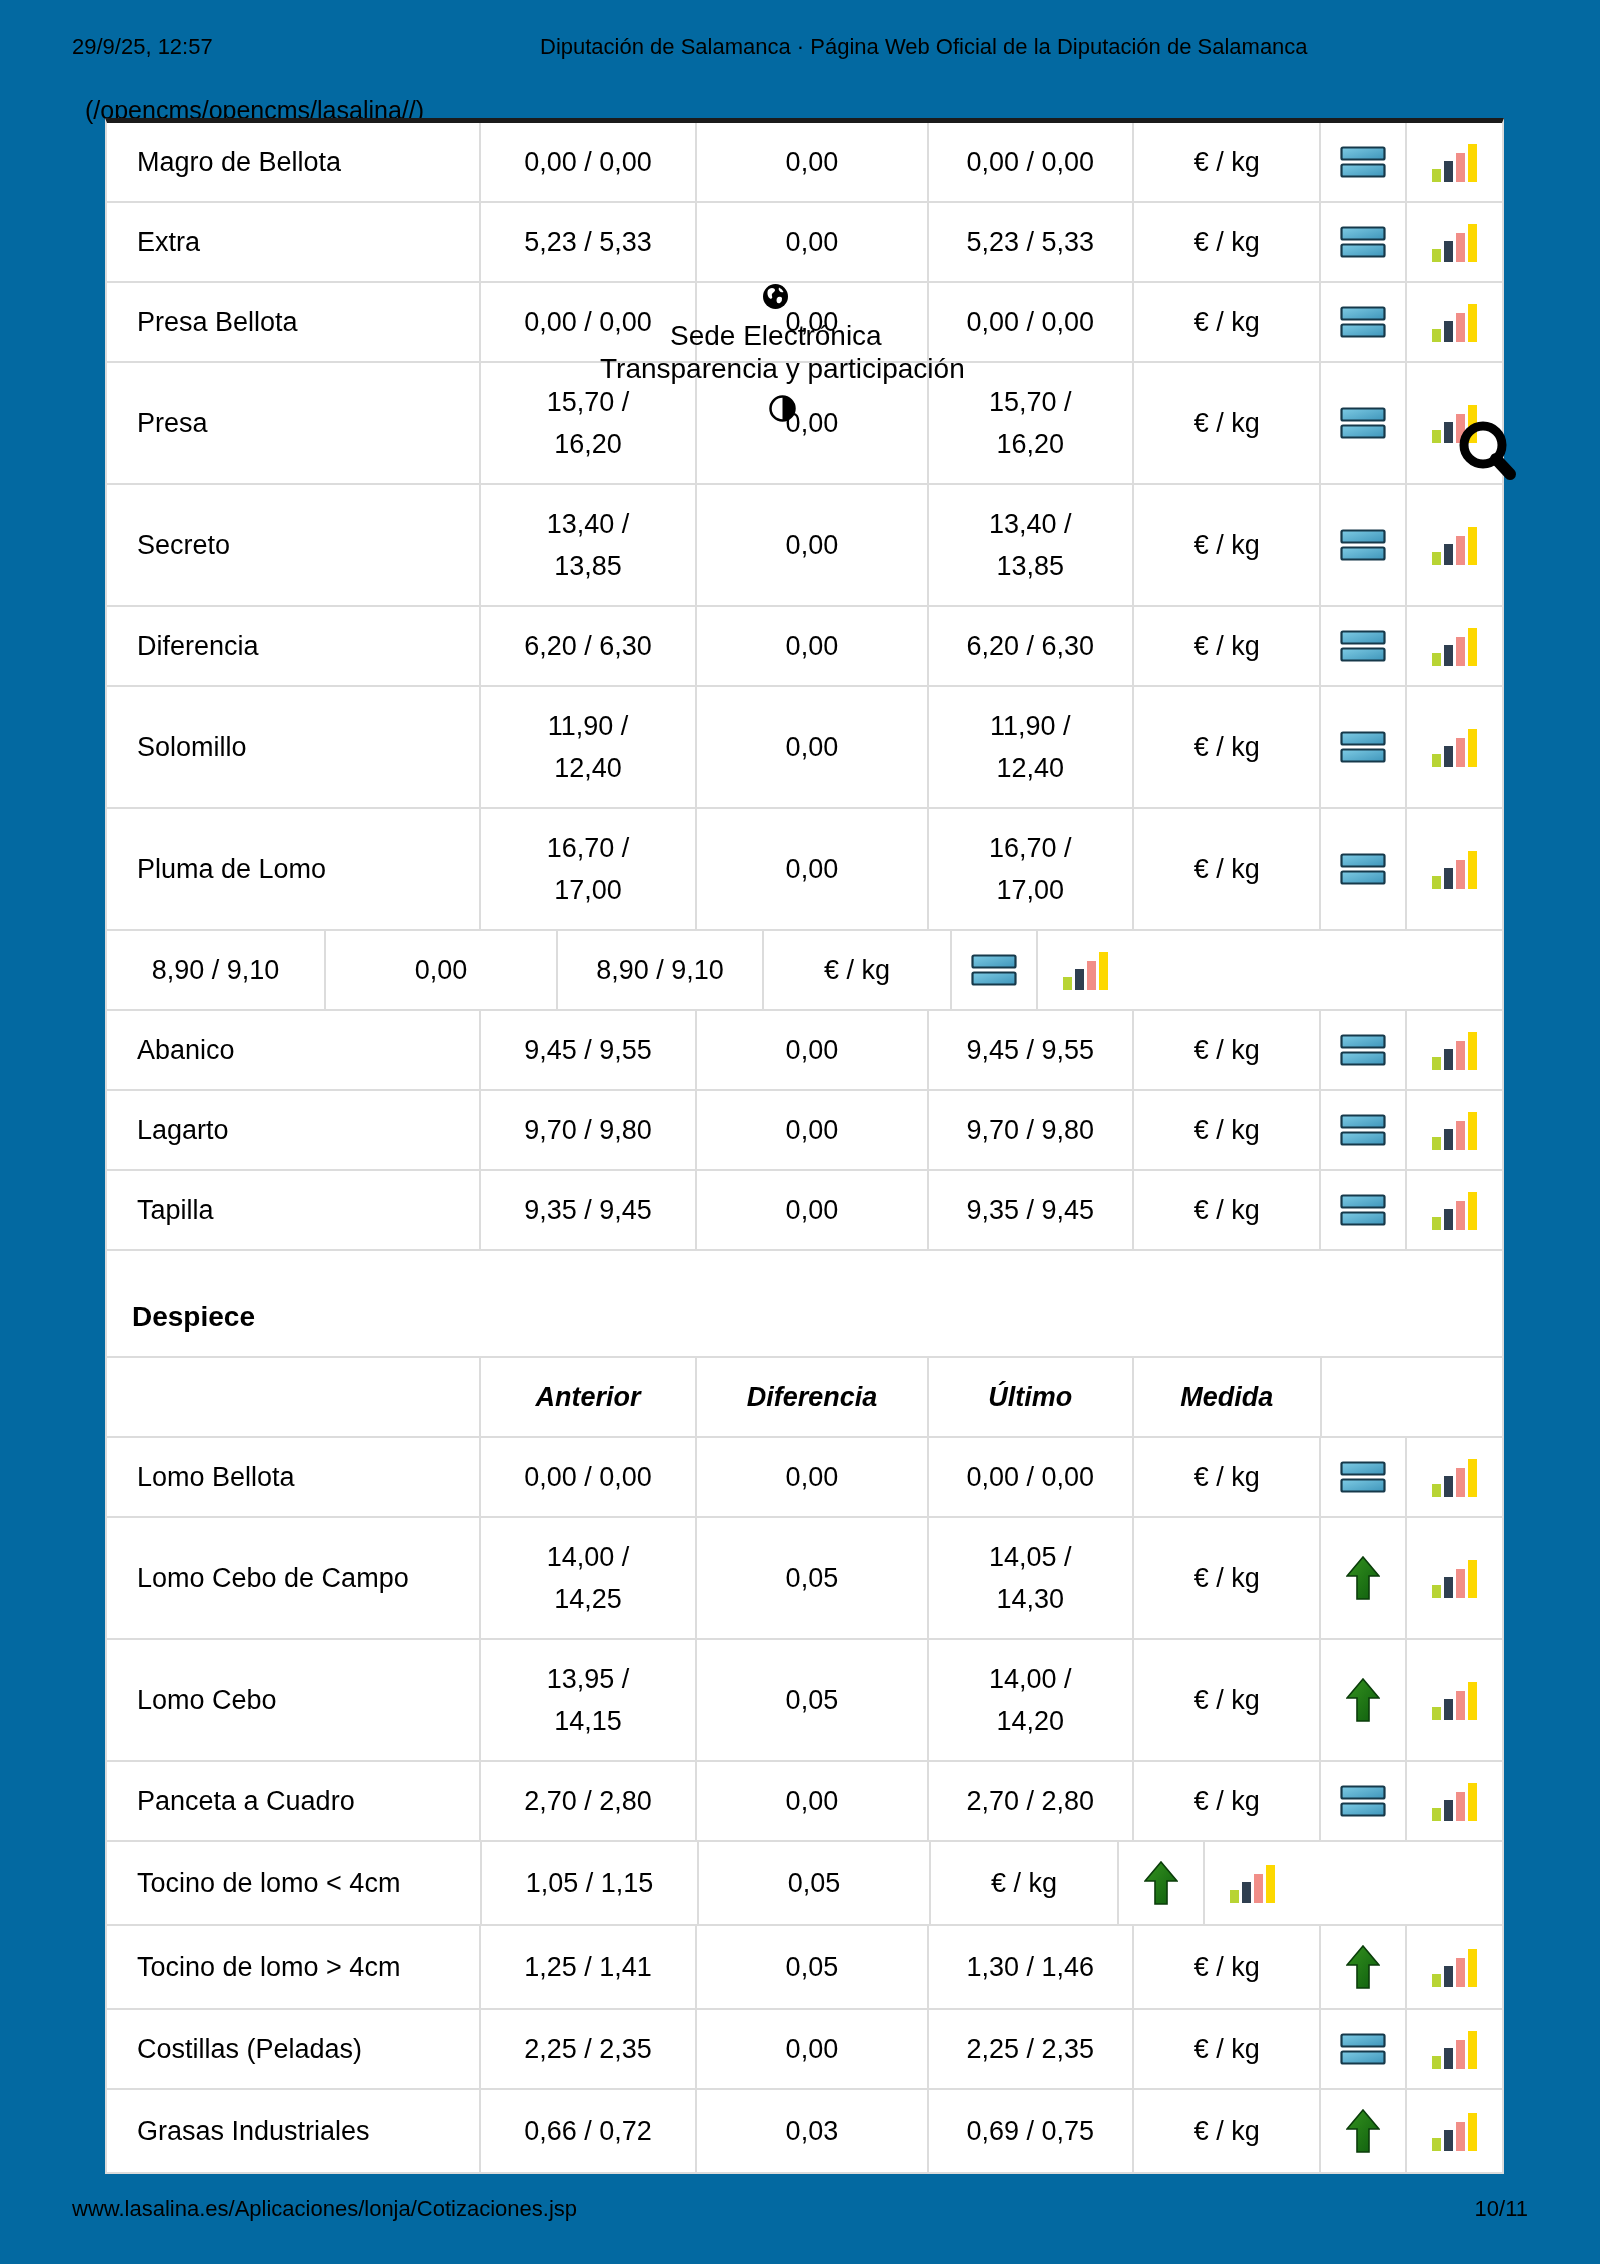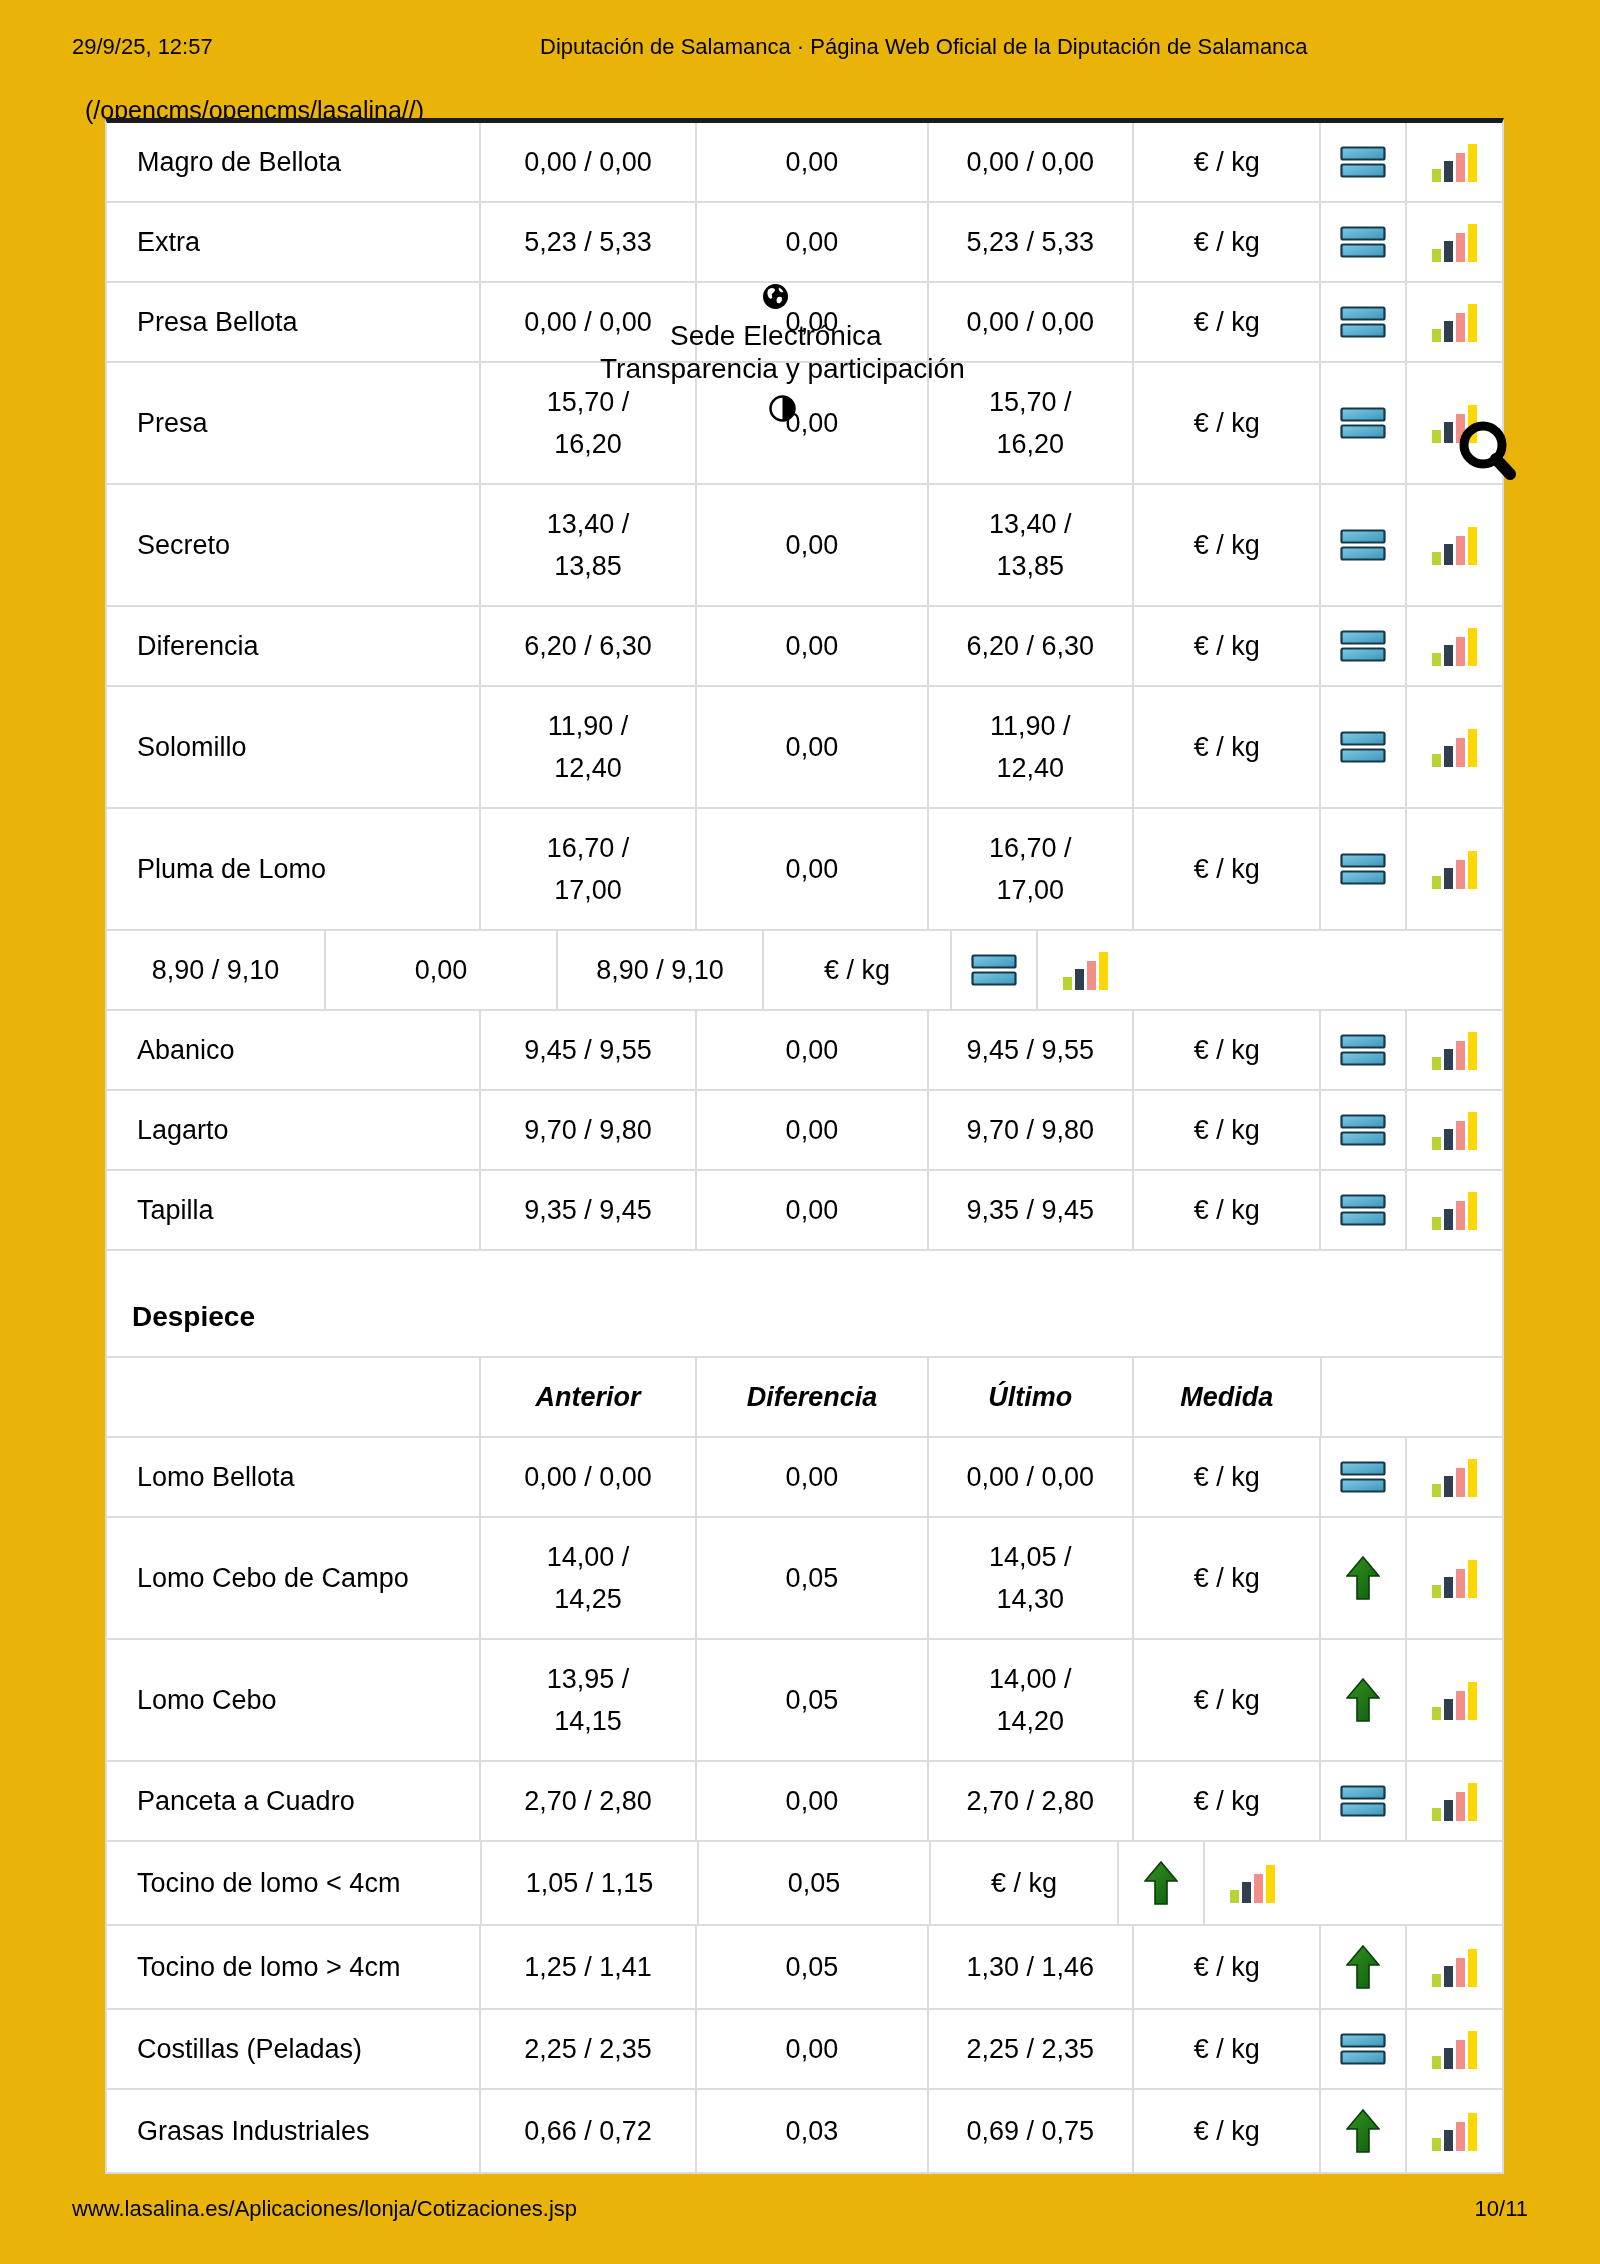--- a/index.html
+++ b/index.html
@@ -1,16 +1,16 @@
 <!DOCTYPE html>
 <html><head>
 <meta charset="utf-8">
 <style>
   html,body{margin:0;padding:0;background:#fff;}
-  .page{position:relative;width:1600px;height:2264px;background:#eab308;
+  .page{position:relative;width:1600px;height:2264px;background:#0369a1;
         font-family:"Liberation Sans", sans-serif;color:#000;overflow:hidden;}
   .hdr-date{position:absolute;left:72px;top:34px;font-size:22px;}
   .hdr-title{position:absolute;left:540px;top:34px;font-size:22px;}
   .crumb{position:absolute;left:85px;top:96px;font-size:25px;}
   .footer-url{position:absolute;left:72px;top:2196px;font-size:22px;}
   .footer-page{position:absolute;right:72px;top:2196px;font-size:22px;}
 
   .table{position:absolute;left:105px;top:118px;width:1399px;
          border-top:5px solid #1b1b1b;border-left:2px solid #dcdcdc;border-right:2px solid #dcdcdc;
          box-sizing:border-box;}

